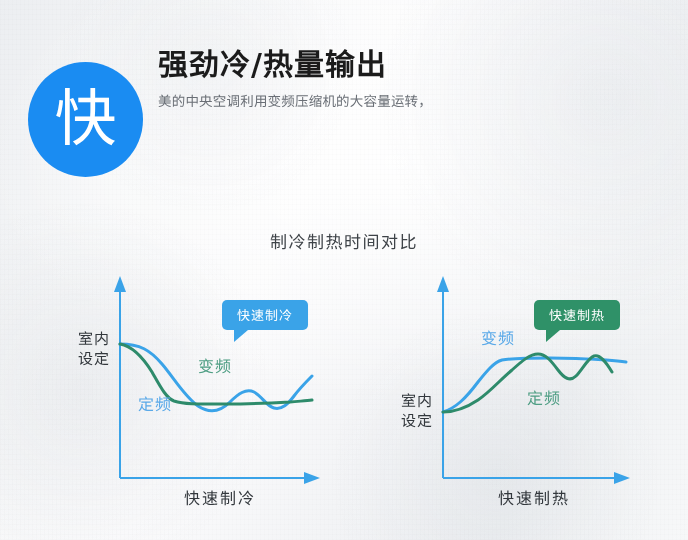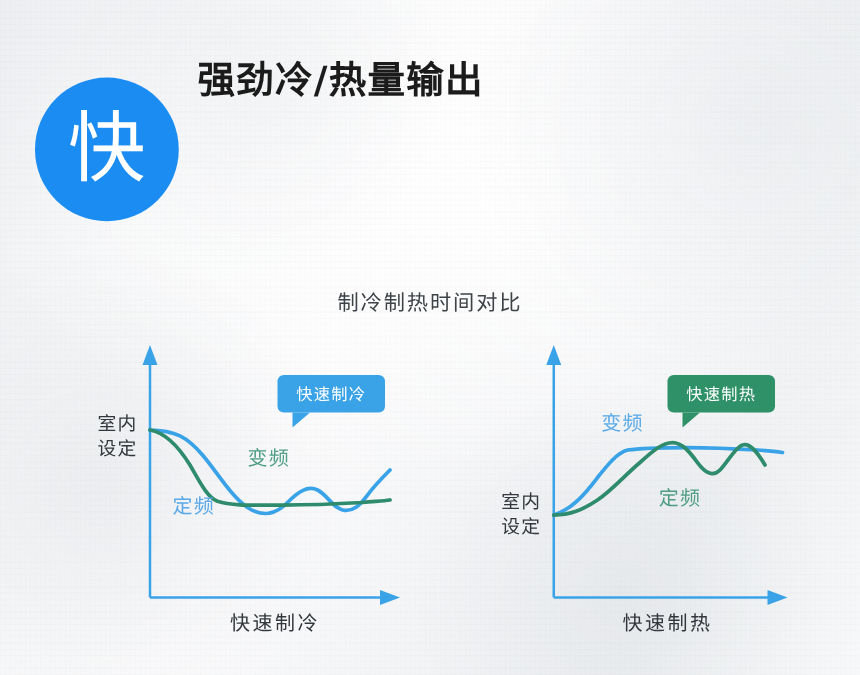--- a/index.html
+++ b/index.html
@@ -100,20 +100,21 @@
 
   <div id="header">
 
     <div id="badge-circle">
       <span class="glyph">快</span>
     </div>
 
     <div id="title-block">
       <h1 class="title-main">强劲冷/热量输出</h1>
       <div class="desc">
+        <div>美的中央空调利用变频压缩机的大容量运转，</div>
       </div>
     </div>
   </div>
 
   <div id="charts-title">制冷制热时间对比</div>
 
   <div id="charts">
 
     <div class="chart" id="chart-cool">
       <svg viewBox="0 0 344 260" xmlns="http://www.w3.org/2000/svg">

